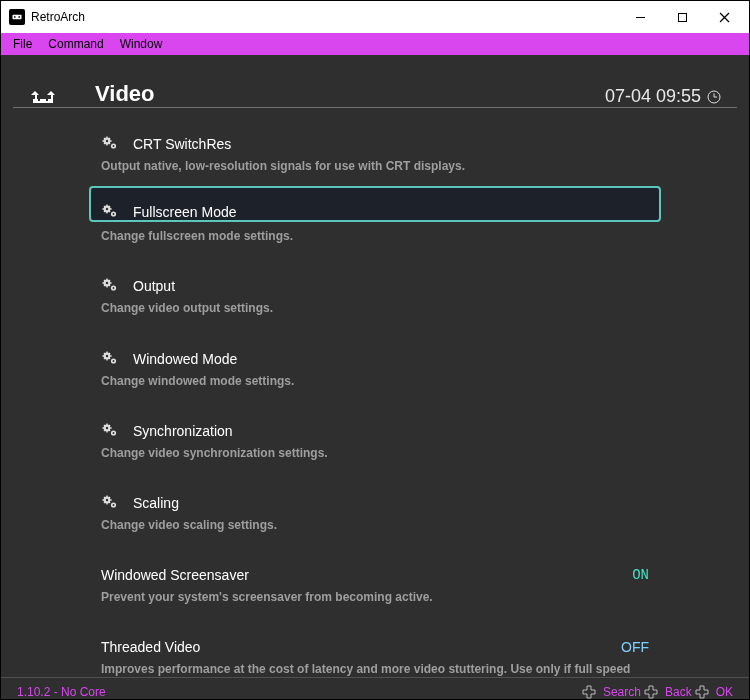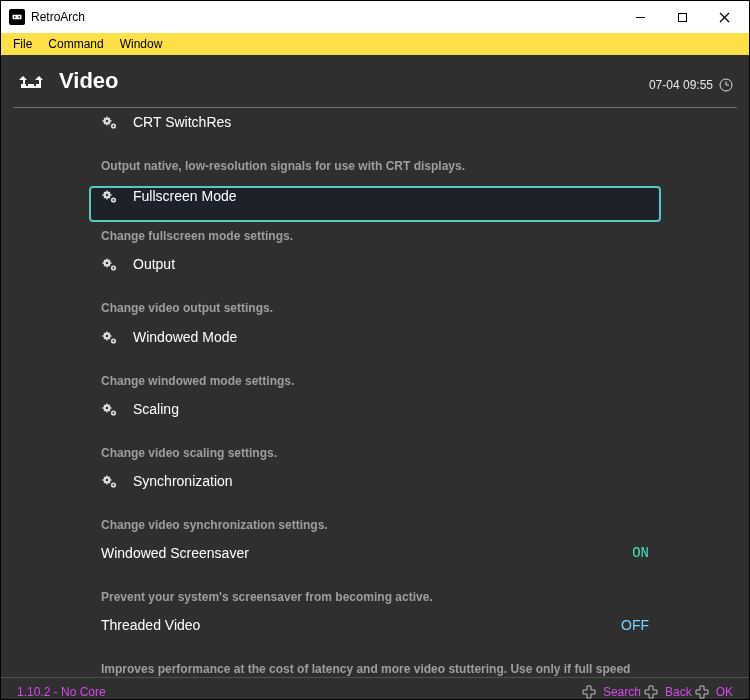--- a/index.html
+++ b/index.html
@@ -9,37 +9,37 @@
   
   .titlebar { height: 26px; display: flex; align-items: center; padding: 16px 4px; background: #fff; }
   .titlebar .app-icon { width: 16px; height: 16px; background: #000; border-radius: 2px; margin: 0 6px 0 4px; display: flex; align-items: center; justify-content: center; }
   .titlebar .app-icon svg { width: 12px; height: 12px; }
   .titlebar .title { font-size: 12px; color: #000; flex: 1; }
   .winbtns { display: flex; gap: 0; }
   .winbtn { width: 42px; height: 22px; display: flex; align-items: center; justify-content: center; }
   .winbtn svg { width: 11px; height: 11px; }
 
   
-  .menubar { height: 22px; background: #fde047; display: flex; align-items: center; padding: 0 4px; border-bottom: 1px solid rgba(0,0,0,0); font-size: 12px; }
+  .menubar { height: 22px; background: #d946ef; display: flex; align-items: center; padding: 0 4px; border-bottom: 1px solid rgba(0,0,0,0); font-size: 12px; }
   .menubar .menuitem { padding: 2px 8px; color: #000; }
 
   
   .app { background: #2f2f2f; color: #e8e8e8; height: calc(700px - 26px - 22px - 2px); position: relative; }
 
-  .header { height: 52px; display: flex; align-items: center; padding: 0 16px; }
+  .header { height: 52px; display: flex; align-items: flex-end; padding: 0 28px; gap: 24px; }
   .header .logo { width: 28px; height: 20px; margin-right: 14px; margin-top: 2px; }
   .header h1 { font-size: 22px; font-weight: 600; color: #fff; flex: 1; }
-  .header .datetime { font-size: 12px; color: #e8e8e8; display: flex; align-items: center; gap: 6px; margin-top: 8px; }
+  .header .datetime { font-size: 18px; color: #e8e8e8; display: flex; align-items: center; gap: 6px; margin-top: 8px; }
   .header .datetime svg { width: 14px; height: 14px; }
 
   .divider { height: 1px; background: #707070; margin: 0 12px; }
 
   .settings { padding: 6px 0 0 0; height: calc(100% - 52px - 1px - 28px); overflow: hidden; }
   .setting-block { margin: 0 88px 0 88px; }
-  .row { height: 38px; display: flex; align-items: flex-start; padding: 0 12px; background: #2f2f2f; }
+  .row { height: 38px; display: flex; align-items: flex-end; padding: 0 12px; background: #2f2f2f; }
   .row .row-icon { width: 18px; height: 18px; margin-right: 14px; flex-shrink: 0; }
   .row .label { font-size: 14px; color: #fff; flex: 1; }
   .row .value { font-size: 14px; }
   .value.on { color: #3fe3c4; font-family: Liberation Mono, monospace; }
   .value.off { color: #7dd3fc; }
   .row.selected { background: #1d212a; border: 2px solid #57c8bb; border-radius: 4px; height: 36px; padding: 0 10px; }
   .desc { font-size: 12px; color: #9e9e9e; padding: 6px 12px 12px 12px; line-height: 1.35; font-weight: bold; }
 
   .bottombar { position: absolute; bottom: 0; left: 0; right: 0; height: 28px; display: flex; align-items: center; padding: 0 16px; font-size: 12px; color: #d946ef; border-top: 1px solid #505050; background: #2f2f2f; }
   .bottombar .version { flex: 1; }
@@ -227,49 +227,49 @@
                 <line x1="6" y1="2.4" x2="6" y2="4"></line>
                 <line x1="6" y1="10" x2="6" y2="11.6"></line>
                 <line x1="1.4" y1="7" x2="3" y2="7"></line>
                 <line x1="9" y1="7" x2="10.6" y2="7"></line>
                 <line x1="3" y1="4" x2="4" y2="5"></line>
                 <line x1="8" y1="9" x2="9" y2="10"></line>
                 <line x1="3" y1="10" x2="4" y2="9"></line>
                 <line x1="8" y1="5" x2="9" y2="4"></line>
               </g>
             </svg></span>
+          <span class="label">Synchronization</span>
+        </div>
+        <div class="desc">Change video synchronization settings.</div>
+      </div>
+      <div class="setting-block">
+        <div class="row">
+          <span class="row-icon"><svg viewBox="0 0 18 18">
+              <g fill="#ddd">
+                <circle cx="6" cy="7" r="3.4"></circle>
+                <circle cx="12.5" cy="12" r="2.6"></circle>
+              </g>
+              <g fill="#2f2f2f">
+                <circle cx="6" cy="7" r="1.2"></circle>
+                <circle cx="12.5" cy="12" r="0.9"></circle>
+              </g>
+              <g stroke="#ddd" stroke-width="1.4">
+                <line x1="6" y1="2.4" x2="6" y2="4"></line>
+                <line x1="6" y1="10" x2="6" y2="11.6"></line>
+                <line x1="1.4" y1="7" x2="3" y2="7"></line>
+                <line x1="9" y1="7" x2="10.6" y2="7"></line>
+                <line x1="3" y1="4" x2="4" y2="5"></line>
+                <line x1="8" y1="9" x2="9" y2="10"></line>
+                <line x1="3" y1="10" x2="4" y2="9"></line>
+                <line x1="8" y1="5" x2="9" y2="4"></line>
+              </g>
+            </svg></span>
           <span class="label">Scaling</span>
         </div>
         <div class="desc">Change video scaling settings.</div>
-      </div>
-      <div class="setting-block">
-        <div class="row">
-          <span class="row-icon"><svg viewBox="0 0 18 18">
-              <g fill="#ddd">
-                <circle cx="6" cy="7" r="3.4"></circle>
-                <circle cx="12.5" cy="12" r="2.6"></circle>
-              </g>
-              <g fill="#2f2f2f">
-                <circle cx="6" cy="7" r="1.2"></circle>
-                <circle cx="12.5" cy="12" r="0.9"></circle>
-              </g>
-              <g stroke="#ddd" stroke-width="1.4">
-                <line x1="6" y1="2.4" x2="6" y2="4"></line>
-                <line x1="6" y1="10" x2="6" y2="11.6"></line>
-                <line x1="1.4" y1="7" x2="3" y2="7"></line>
-                <line x1="9" y1="7" x2="10.6" y2="7"></line>
-                <line x1="3" y1="4" x2="4" y2="5"></line>
-                <line x1="8" y1="9" x2="9" y2="10"></line>
-                <line x1="3" y1="10" x2="4" y2="9"></line>
-                <line x1="8" y1="5" x2="9" y2="4"></line>
-              </g>
-            </svg></span>
-          <span class="label">Synchronization</span>
-        </div>
-        <div class="desc">Change video synchronization settings.</div>
       </div>
       <div class="setting-block">
         <div class="row">
           <span class="label">Windowed Screensaver</span>
           <span class="value on">ON</span>
         </div>
         <div class="desc">Prevent your system's screensaver from becoming active.</div>
       </div>
       <div class="setting-block">
         <div class="row">

